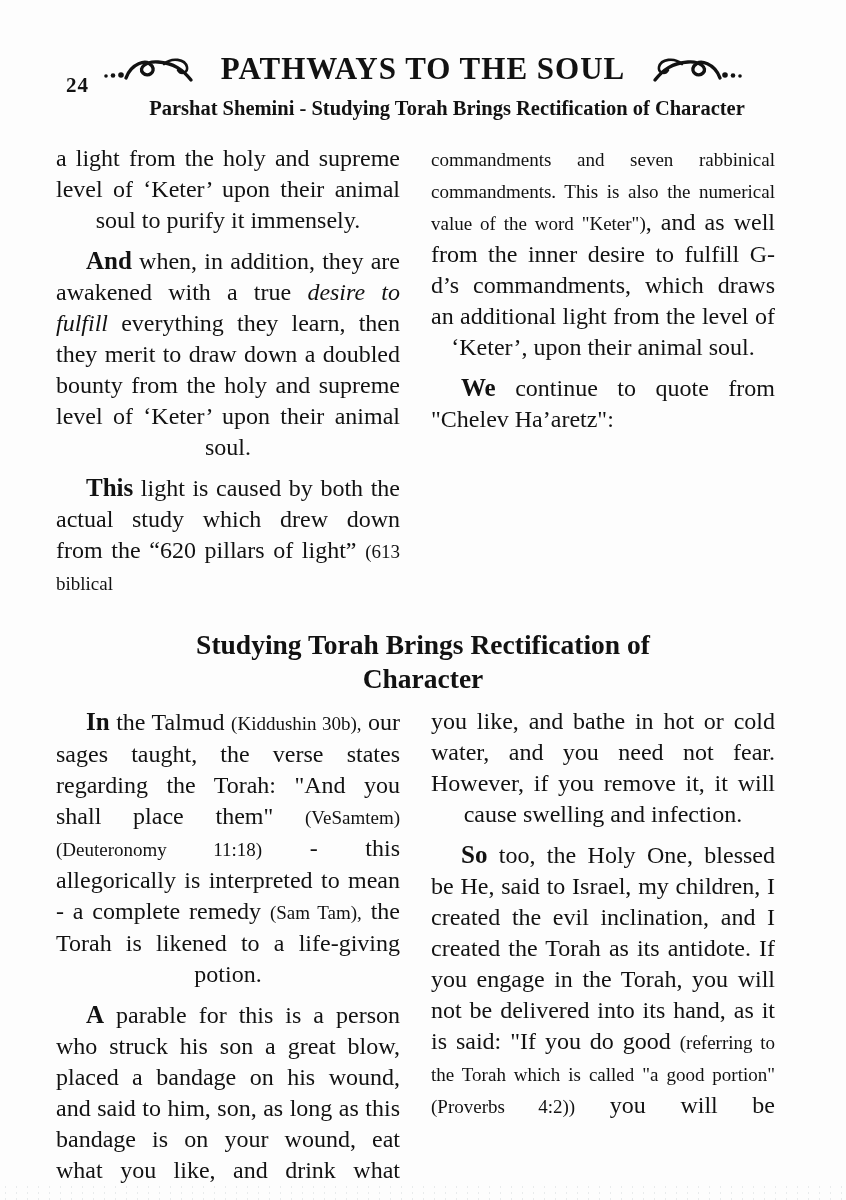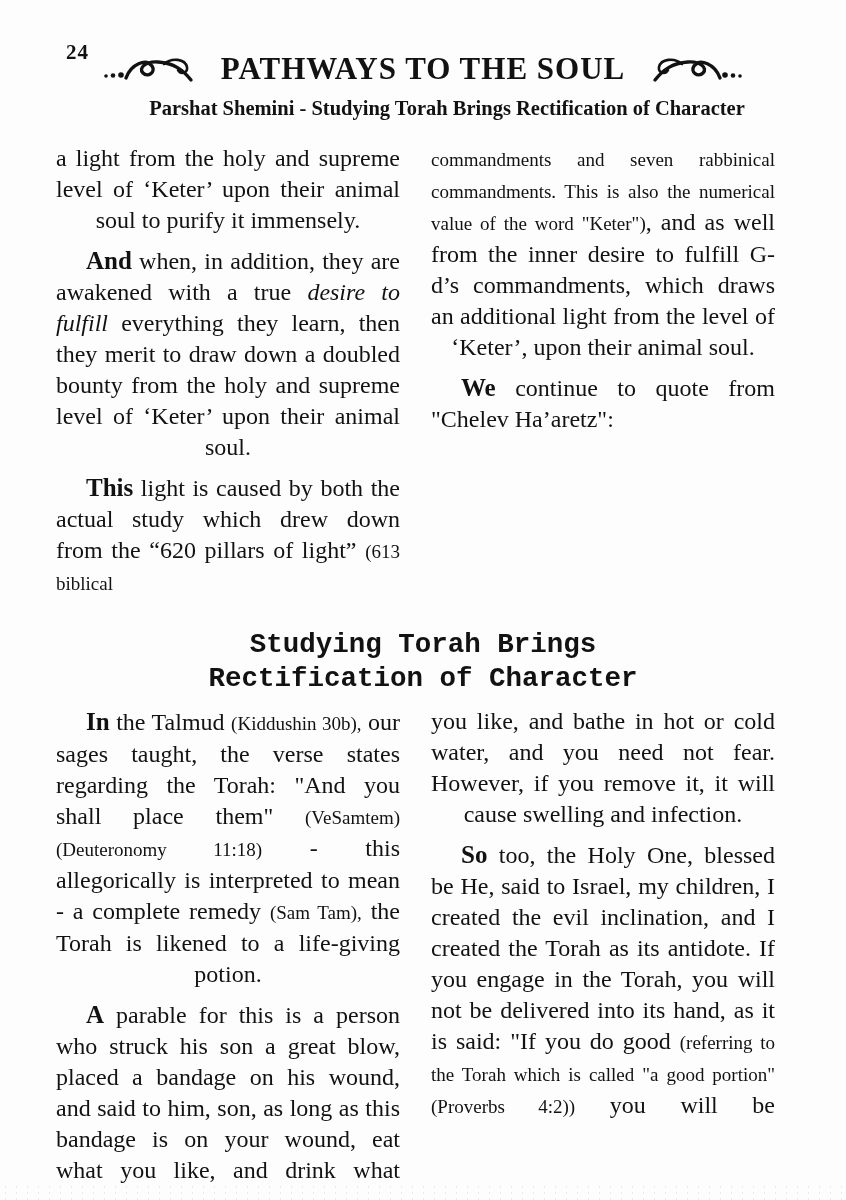--- a/index.html
+++ b/index.html
@@ -8,21 +8,21 @@
     width:846px; height:1200px;
     margin:0 auto;
     background:#fdfdfd;
     color:#121212;
     font-family:"Liberation Serif", serif;
     overflow:hidden;
   }
   
   .header { position:relative; padding-top:48px; }
   .page-number {
-    position:absolute; left:66px; top:40px;
+    position:absolute; left:66px; top:73px;
     font-size:21px; font-weight:bold; letter-spacing:1px;text-align:center;
   }
   .title-row {
     display:flex; align-items:center; justify-content:center; gap:26px;
     height:42px;
   }
   .book-title {
     margin:0; font-size:31px; font-weight:bold; letter-spacing:1px;
     white-space:nowrap;
   }
@@ -53,21 +53,21 @@
   .para.last-left { text-align-last:left; }
   .run-normal {}
   .run-bold { font-weight:bold; font-size:25px; }
   .run-italic { font-style:italic; }
   .run-small { font-size:19px; }
   
   .section-heading {
     margin:20px auto 10px auto;
     max-width:530px;
     text-align:center;
-    font-size:27.5px; line-height:34px; font-weight:bold;font-family:Liberation Mono, monospace;
+    font-size:27.5px; line-height:34px; font-weight:bold;
   }
   
   .scan-noise {
     position:absolute; left:0; bottom:0; width:100%; height:16px;
     background-image:radial-gradient(#e3e6e8 1.2px, transparent 1.3px);
     background-size:11px 6px;
     opacity:.8;
   }
 </style>
 </head>

